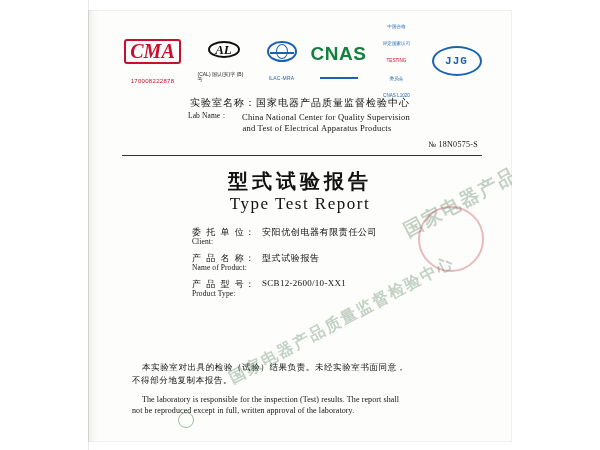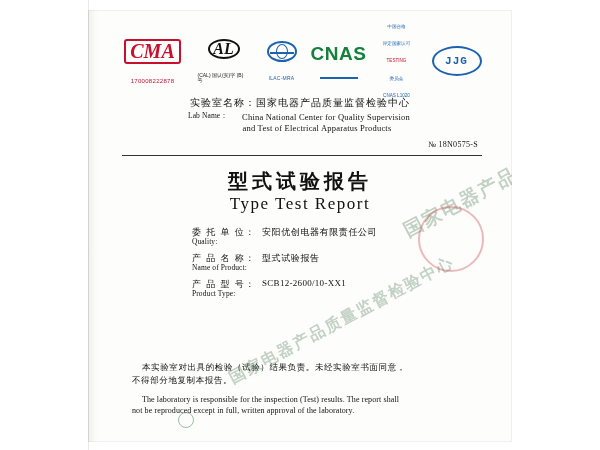--- a/index.html
+++ b/index.html
@@ -98,21 +98,21 @@
     width: 28px;
     height: 28px;
     border: 2px solid #111111;
     border-radius: 50%;
     display: flex;
     align-items: center;
     justify-content: center;
     font-family: "Liberation Serif", serif;
     font-weight: bold;
     font-style: italic;
-    font-size: 16px;
+    font-size: 13px;
     color: #111111;
   }
   .cal-sub {
     font-size: 5px;
     color: #222;
     margin-top: 2px;
     font-family: "Liberation Sans", sans-serif;
   }
   .logo-ilac {
     width: 46px;
@@ -460,21 +460,21 @@
     <div class="report-no">№ 18N0575-S</div>
     <div class="rule"></div>
 
     <div class="title-zh">型式试验报告</div>
     <div class="title-en">Type Test Report</div>
 
     <div class="fields">
 
       <div class="field">
         <div class="f-zh">委 托 单 位：</div>
-        <div class="f-en">Quality:</div>
+        <div class="f-en">Client:</div>
         <div class="f-val">安阳优创电器有限责任公司</div>
       </div>
 
       <div class="field">
         <div class="f-zh">产 品 名 称：</div>
         <div class="f-en">Name of Product:</div>
         <div class="f-val">型式试验报告</div>
       </div>
 
       <div class="field">

